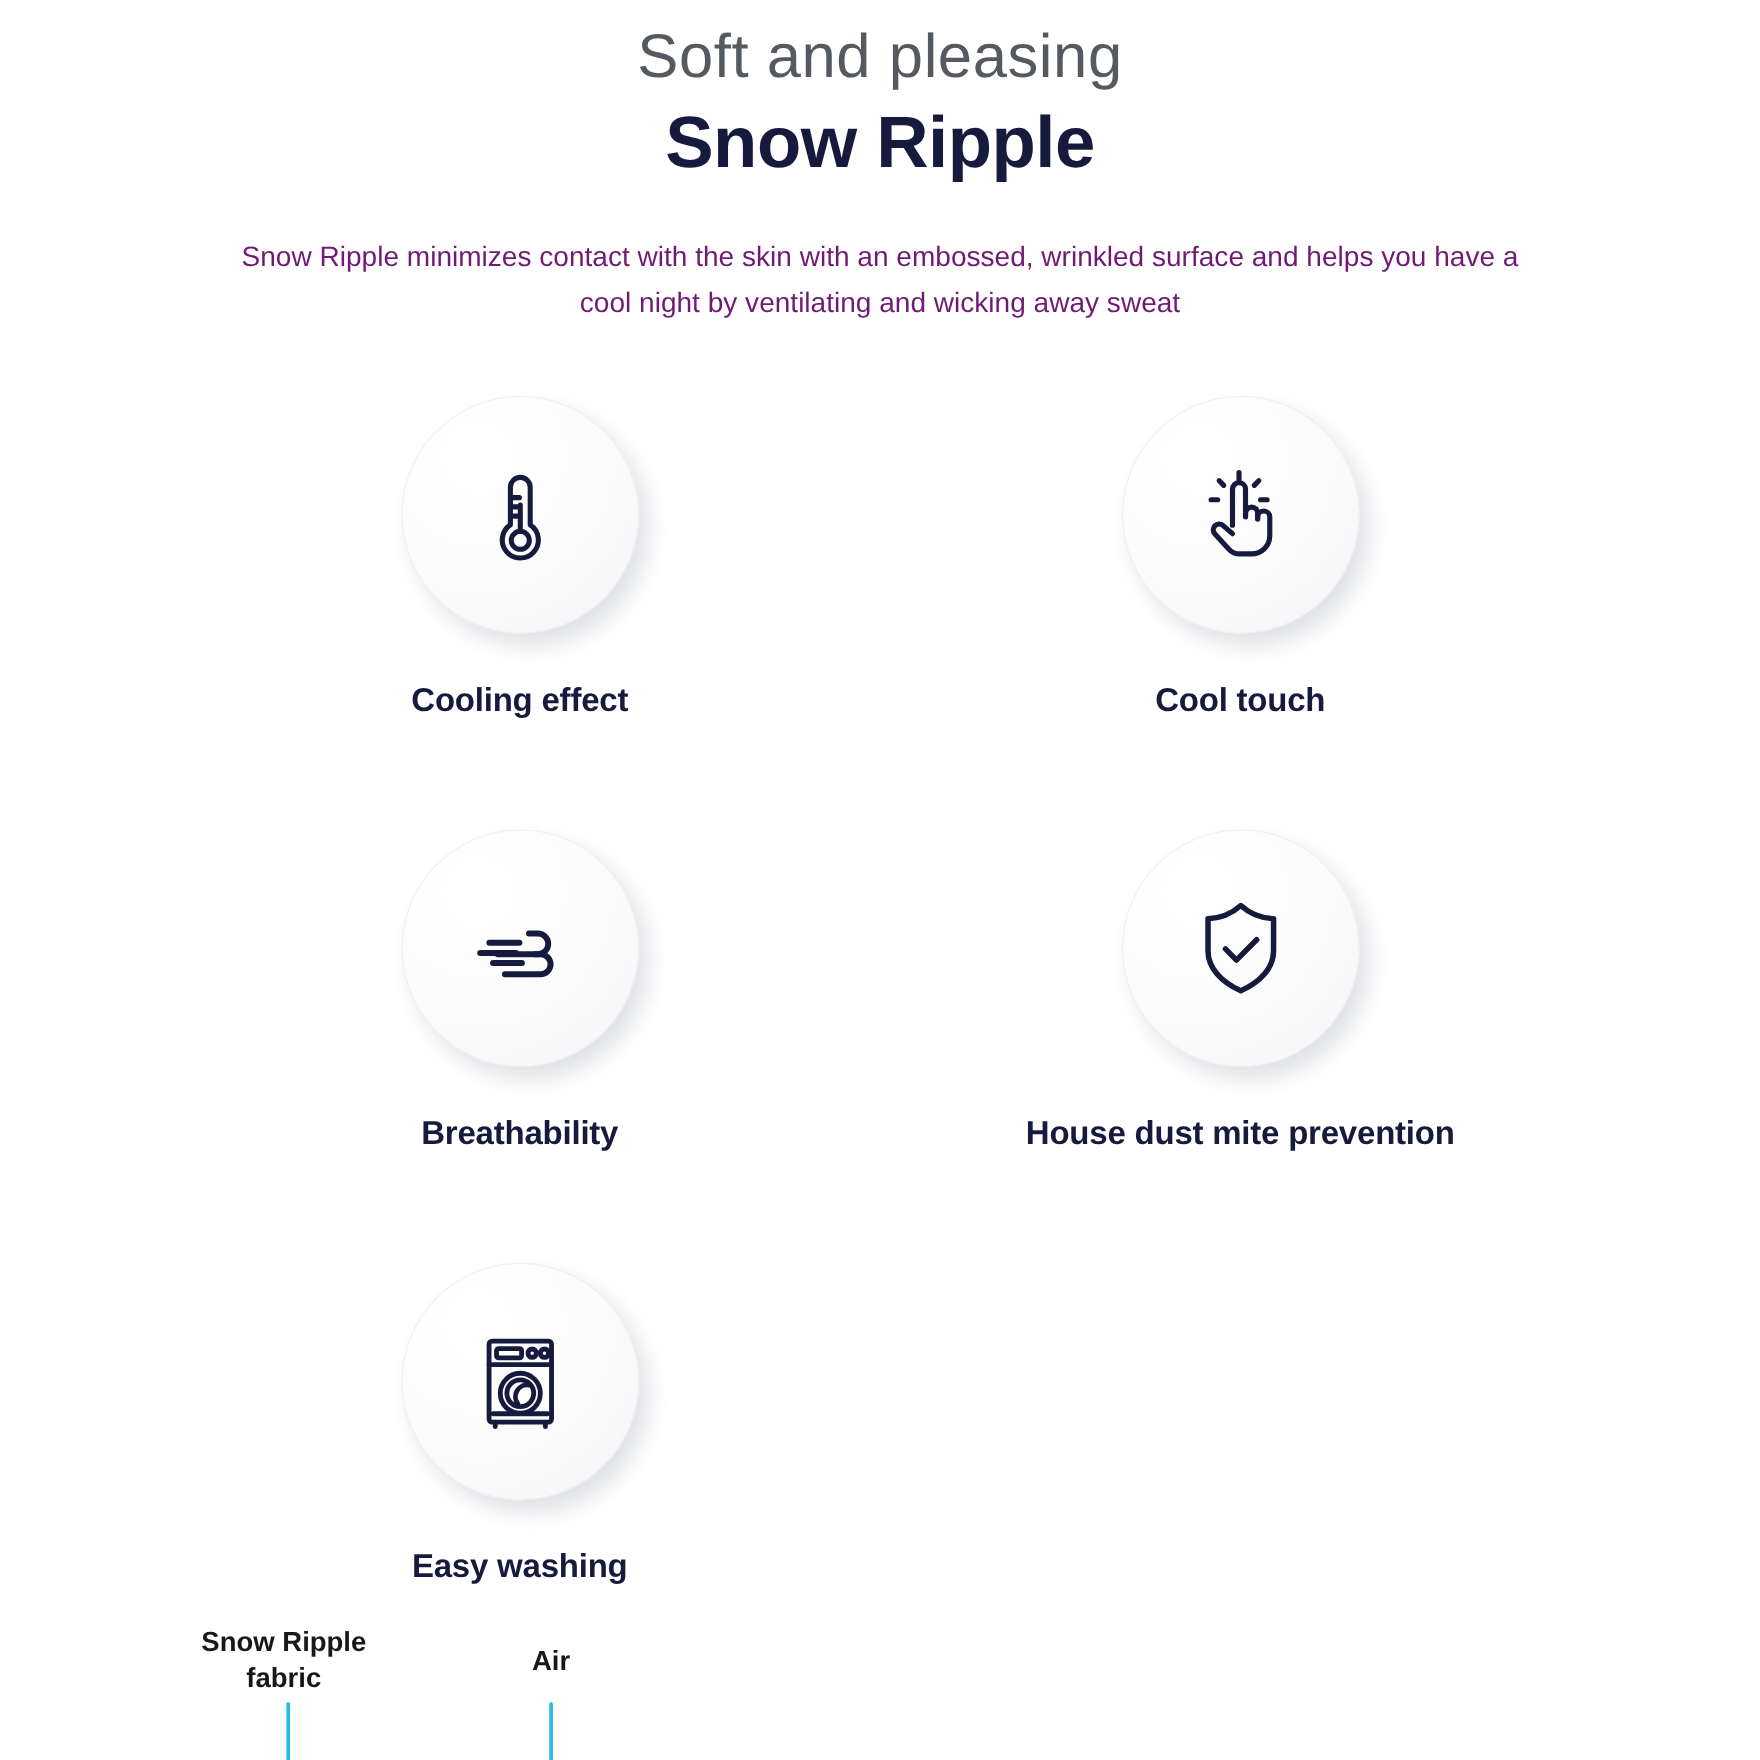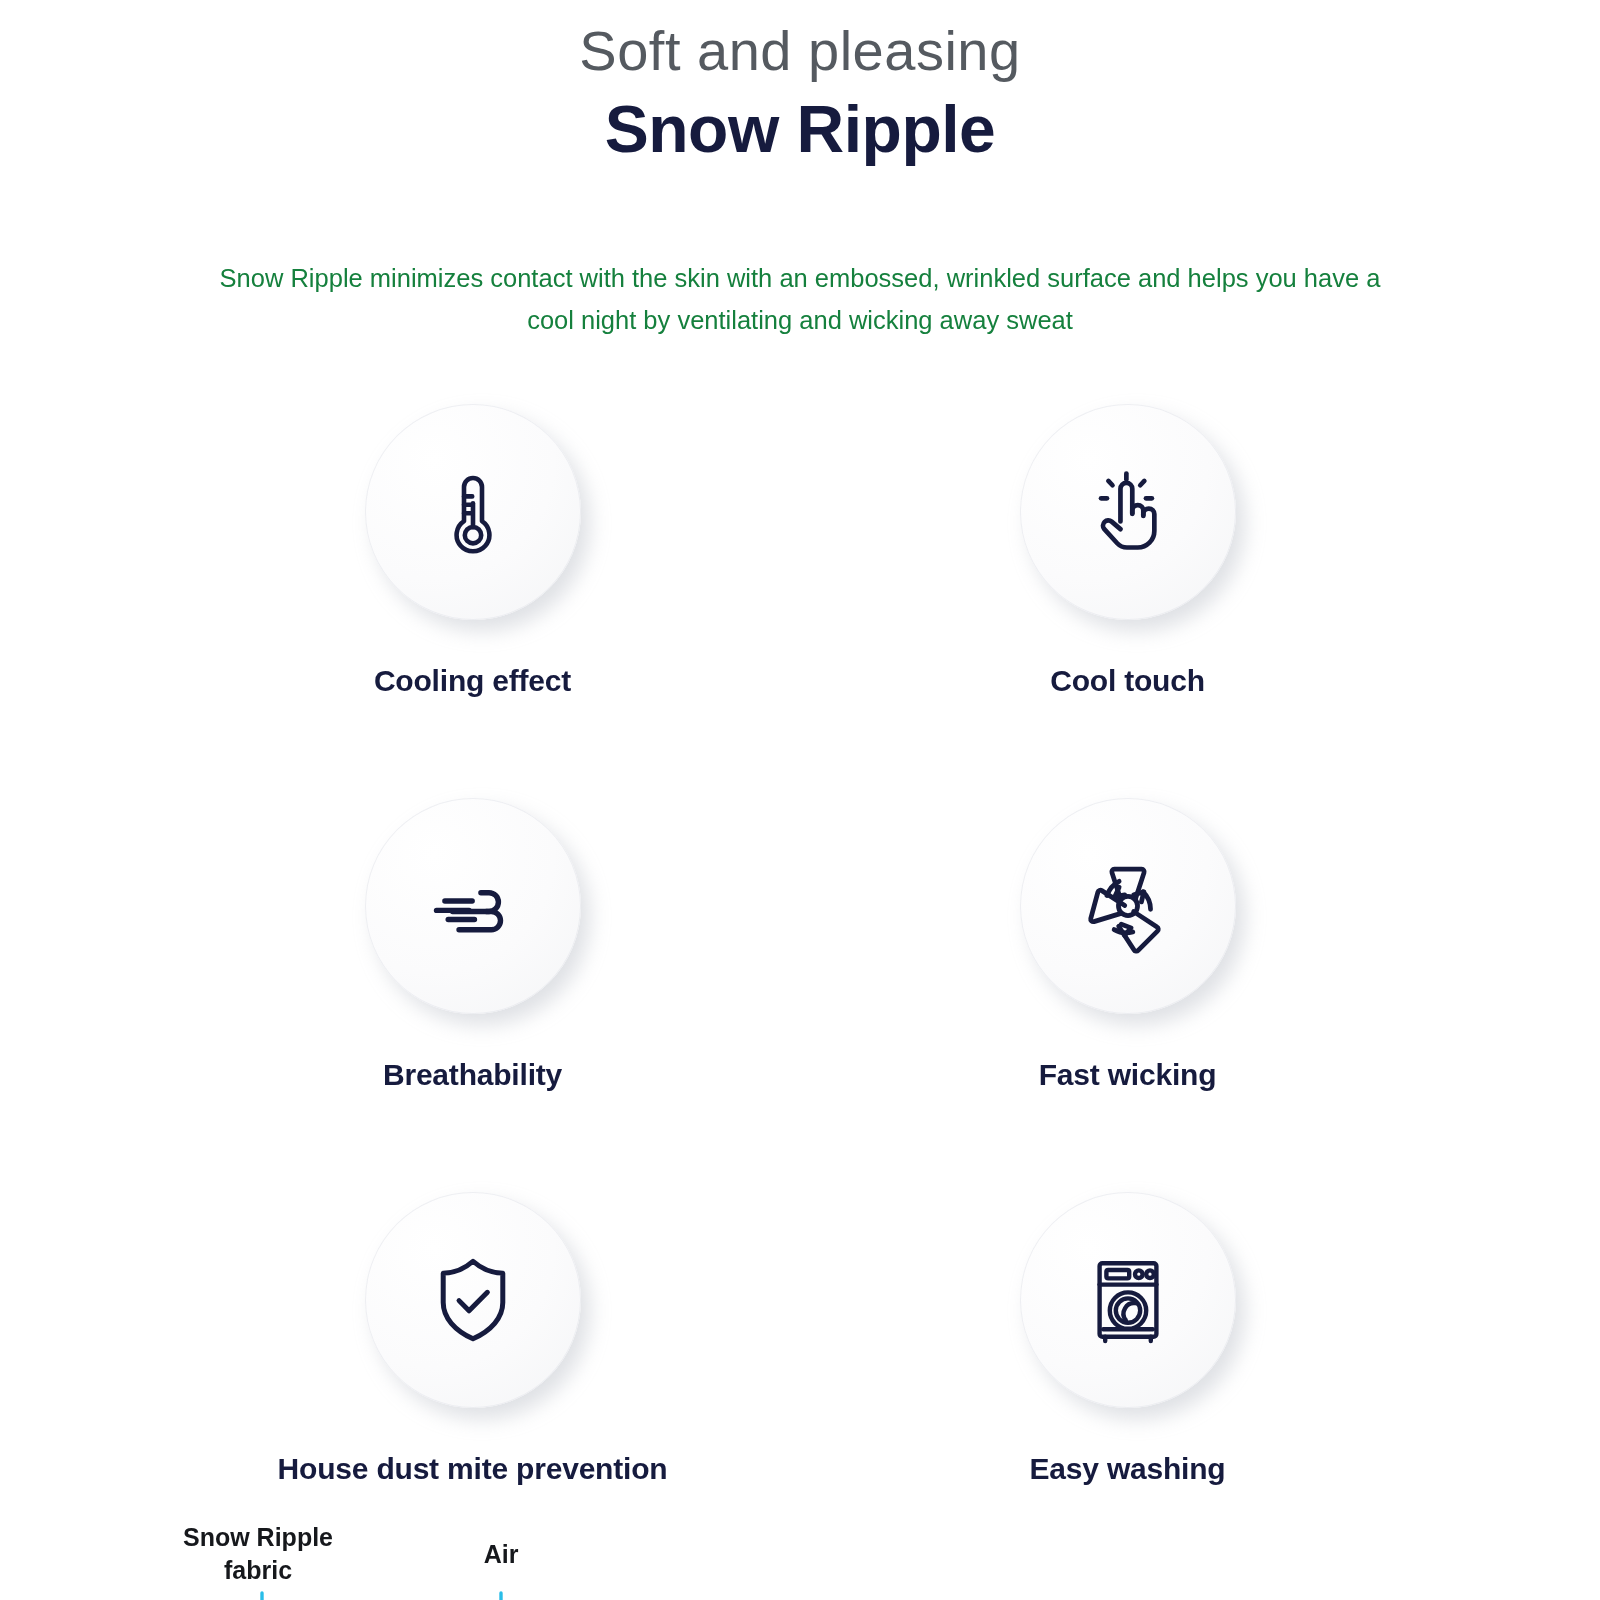--- a/index.html
+++ b/index.html
@@ -23,26 +23,26 @@
   }
   .title{
     font-size:66px;
     font-weight:700;
     color:#161B3E;
     letter-spacing:-0.5px;
     line-height:1.18;
     margin-top:8px;
   }
   .subtitle{
-    margin:88px auto 0;
+    margin:44px auto 0;
     width:1190px;
     text-align:center;
     font-size:25.5px;
     line-height:1.68;
-    color:#15803d;
+    color:#701a75;
     font-weight:400;
   }
 
   
   .features{
     margin:62px auto 0;
     width:1310px;
     display:grid;
     grid-template-columns:repeat(2,1fr);
     row-gap:100px;
@@ -155,39 +155,20 @@
             <path d="M6.5 26.1h15.6"></path>
             <path d="M12.1 30.5h12.6"></path>
             <path d="M27.8 17.6h3.9a4.5 4.5 0 0 1 0 9H14.2"></path>
             <path d="M30.4 26.6h2.4a4.4 4.4 0 0 1 0 8.8H17.3"></path>
           </svg>
         </span>
       </div>
       <div class="f-label">Breathability</div>
     </div>
 
-    <div class="feature">
-      <div class="bubble">
-        <span>
-          <svg width="104" height="104" viewBox="0 0 48 48" fill="none" stroke="#161B3E" stroke-width="2.2" stroke-linecap="round" stroke-linejoin="round">
-            <circle cx="24" cy="24" r="4.4"></circle>
-            <path d="M20.6 20.9 16.6 8.6a1.2 1.2 0 0 1 1.1-1.6h12.6a1.2 1.2 0 0 1 1.1 1.6l-4 12.3"></path>
-            <path d="M26.6 26.6 37.4 33.7a1.2 1.2 0 0 1 .2 1.9l-8.9 8.9a1.2 1.2 0 0 1-1.9-.2L19.7 33.4"></path>
-            <path d="M20.8 27.4 8.3 31.2a1.2 1.2 0 0 1-1.5-1.4l3.3-12.2a1.2 1.2 0 0 1 1.8-.7l10.6 6.9"></path>
-            <path d="M14.3 19.2a11.3 11.3 0 0 1 5.6-6.6"></path>
-            <path d="M17.6 34.9a11.3 11.3 0 0 0 8.6 1.1"></path>
-            <path d="M34.4 25.5a11.3 11.3 0 0 0-3.5-8.1"></path>
-            <path d="M19.9 15.3l-2 4.4 4.6-.8"></path>
-            <path d="M20.9 32.4l4.5 1.7-3 3.5"></path>
-            <path d="M30.2 22.1l1.1-4.6-4.6 1.3"></path>
-          </svg>
-        </span>
-      </div>
-      <div class="f-label">Fast wicking</div>
-    </div>
 
     <div class="feature">
       <div class="bubble">
         <span>
           <svg width="100" height="100" viewBox="0 0 48 48" fill="none" stroke="#161B3E" stroke-width="2.4" stroke-linecap="round" stroke-linejoin="round">
             <path d="M24 5.4c4 3.6 9 5.6 14.3 5.7v14.1c0 7.3-5.6 13.5-14.3 17.4C15.3 38.7 9.7 32.5 9.7 25.2V11.1C15 11 20 9 24 5.4Z"></path>
             <path d="M17.3 24.3l4.8 4.9 8.8-8.9"></path>
           </svg>
         </span>
       </div>

